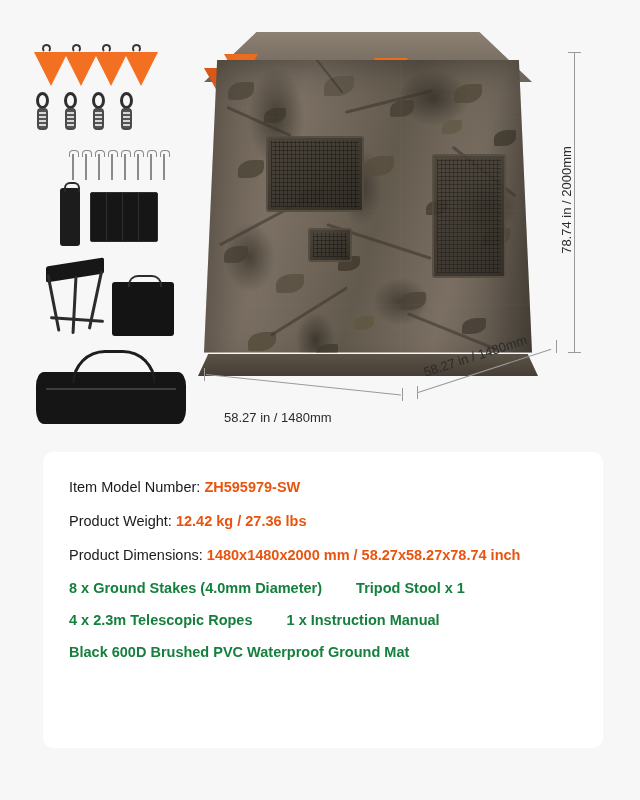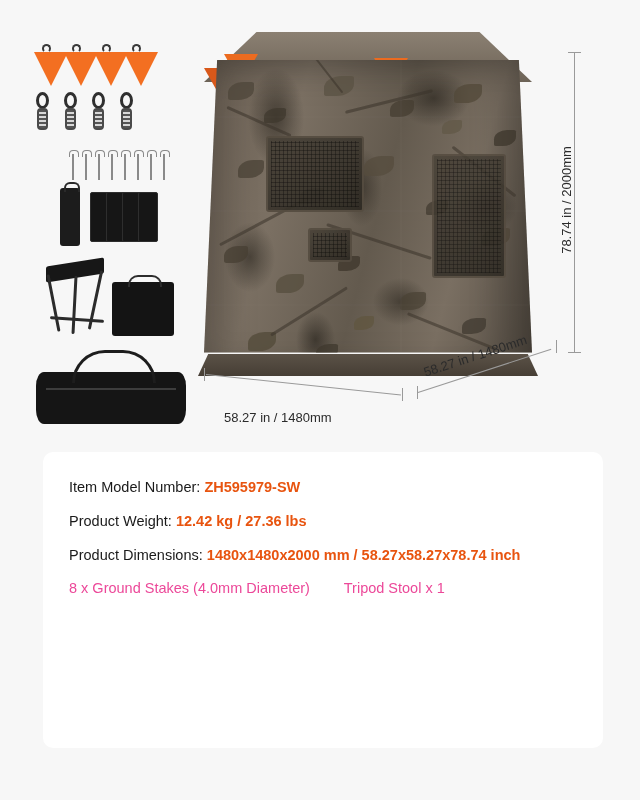--- a/index.html
+++ b/index.html
@@ -270,22 +270,22 @@
     margin-bottom: 16px;
     line-height: 1.25;
   }
   .spec-val {
     color: #e8540f;
     font-weight: bold;
   }
   .spec-label { color: #1a1a1a; }
   .incl-row {
     font-size: 14.5px;
-    color: #ec4899;
-    font-weight: normal;
+    color: #15803d;
+    font-weight: bold;
     margin-bottom: 16px;
   }
   .incl-gap { display: inline-block; width: 26px; }
 </style>
 </head>
 <body>
 
 <div id="page">
 
   <div id="illustration">
@@ -452,19 +452,27 @@
         <span class="spec-label">Product Dimensions:</span>
         <span class="spec-val">1480x1480x2000 mm / 58.27x58.27x78.74 inch</span>
       </div>
 
       <div class="incl-row">
         <span>8 x Ground Stakes (4.0mm Diameter)</span>
         <span class="incl-gap"></span>
         <span>Tripod Stool x 1</span>
       </div>
 
-
-
+      <div class="incl-row">
+        <span>4 x 2.3m Telescopic Ropes</span>
+        <span class="incl-gap"></span>
+        <span>1 x Instruction Manual</span>
+      </div>
+
+
+      <div class="incl-row">
+        <span>Black 600D Brushed PVC Waterproof Ground Mat</span>
+      </div>
 
     </div>
   </div>
 
 </div>
 
 </body></html>

